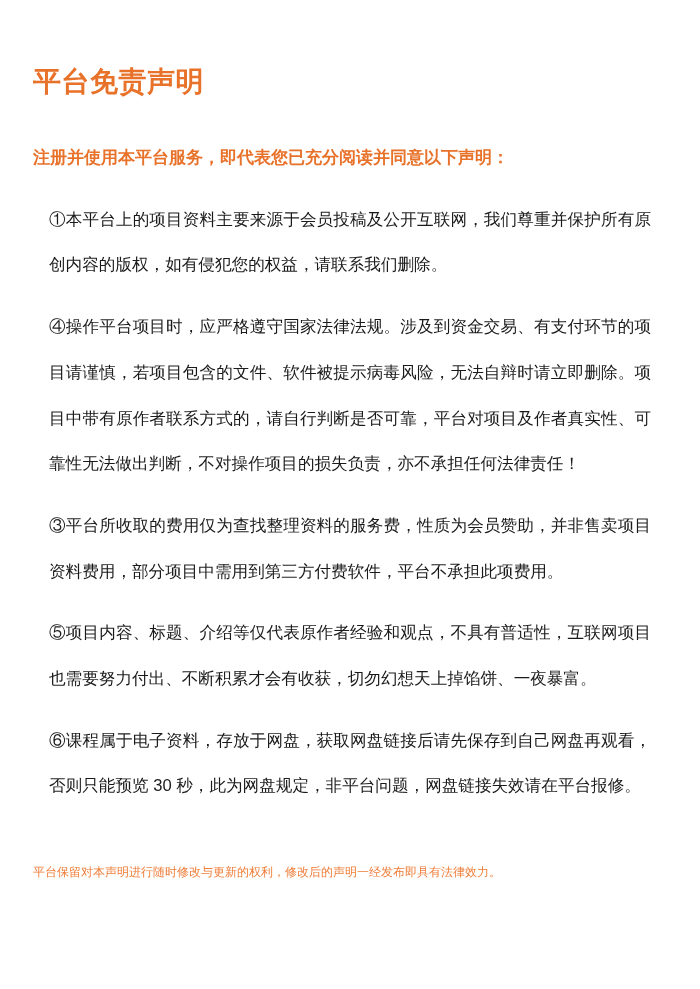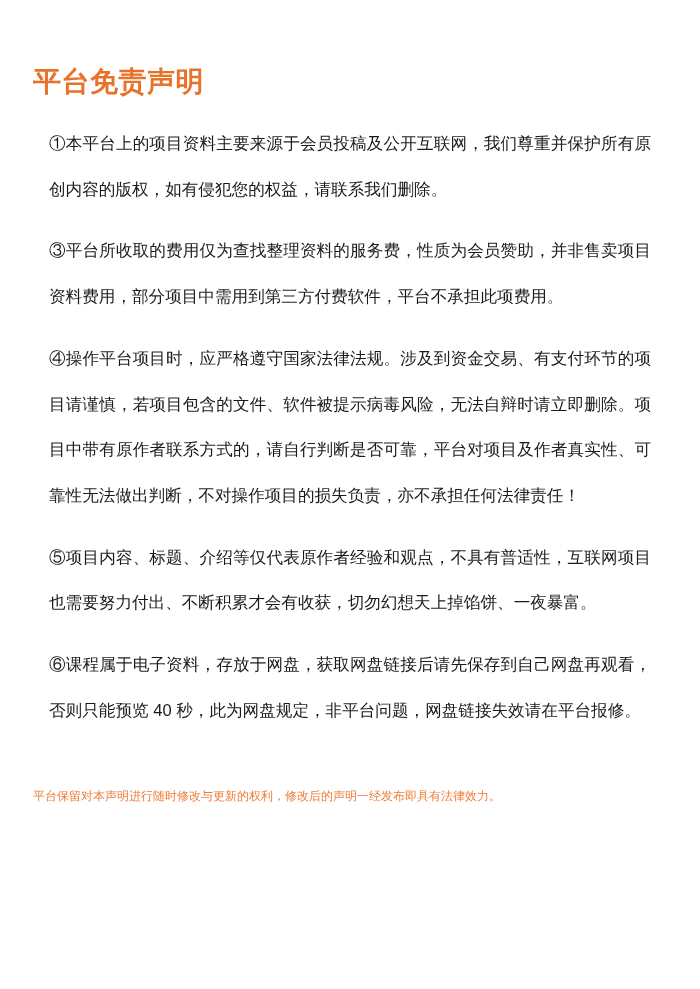--- a/index.html
+++ b/index.html
@@ -59,26 +59,27 @@
     color: var(--footer-accent);
     white-space: nowrap;
   }
 </style>
 </head>
 <body>
 
 <div class="page">
   <h1 class="title">平台免责声明</h1>
 
+  <p class="intro">注册并使用本平台服务，即代表您已充分阅读并同意以下声明：</p>
 
   <p class="para">①本平台上的项目资料主要来源于会员投稿及公开互联网，我们尊重并保护所有原创内容的版权，如有侵犯您的权益，请联系我们删除。</p>
 
 
+  <p class="para">④操作平台项目时，应严格遵守国家法律法规。涉及到资金交易、有支付环节的项目请谨慎，若项目包含的文件、软件被提示病毒风险，无法自辩时请立即删除。项目中带有原作者联系方式的，请自行判断是否可靠，平台对项目及作者真实性、可靠性无法做出判断，不对操作项目的损失负责，亦不承担任何法律责任！</p>
+
   <p class="para">③平台所收取的费用仅为查找整理资料的服务费，性质为会员赞助，并非售卖项目资料费用，部分项目中需用到第三方付费软件，平台不承担此项费用。</p>
-
-  <p class="para">④操作平台项目时，应严格遵守国家法律法规。涉及到资金交易、有支付环节的项目请谨慎，若项目包含的文件、软件被提示病毒风险，无法自辩时请立即删除。项目中带有原作者联系方式的，请自行判断是否可靠，平台对项目及作者真实性、可靠性无法做出判断，不对操作项目的损失负责，亦不承担任何法律责任！</p>
 
   <p class="para">⑤项目内容、标题、介绍等仅代表原作者经验和观点，不具有普适性，互联网项目也需要努力付出、不断积累才会有收获，切勿幻想天上掉馅饼、一夜暴富。</p>
 
-  <p class="para">⑥课程属于电子资料，存放于网盘，获取网盘链接后请先保存到自己网盘再观看，否则只能预览 40 秒，此为网盘规定，非平台问题，网盘链接失效请在平台报修。</p>
+  <p class="para">⑥课程属于电子资料，存放于网盘，获取网盘链接后请先保存到自己网盘再观看，否则只能预览 30 秒，此为网盘规定，非平台问题，网盘链接失效请在平台报修。</p>
 
   <p class="footer-note">平台保留对本声明进行随时修改与更新的权利，修改后的声明一经发布即具有法律效力。</p>
 </div>
 
 </body></html>

